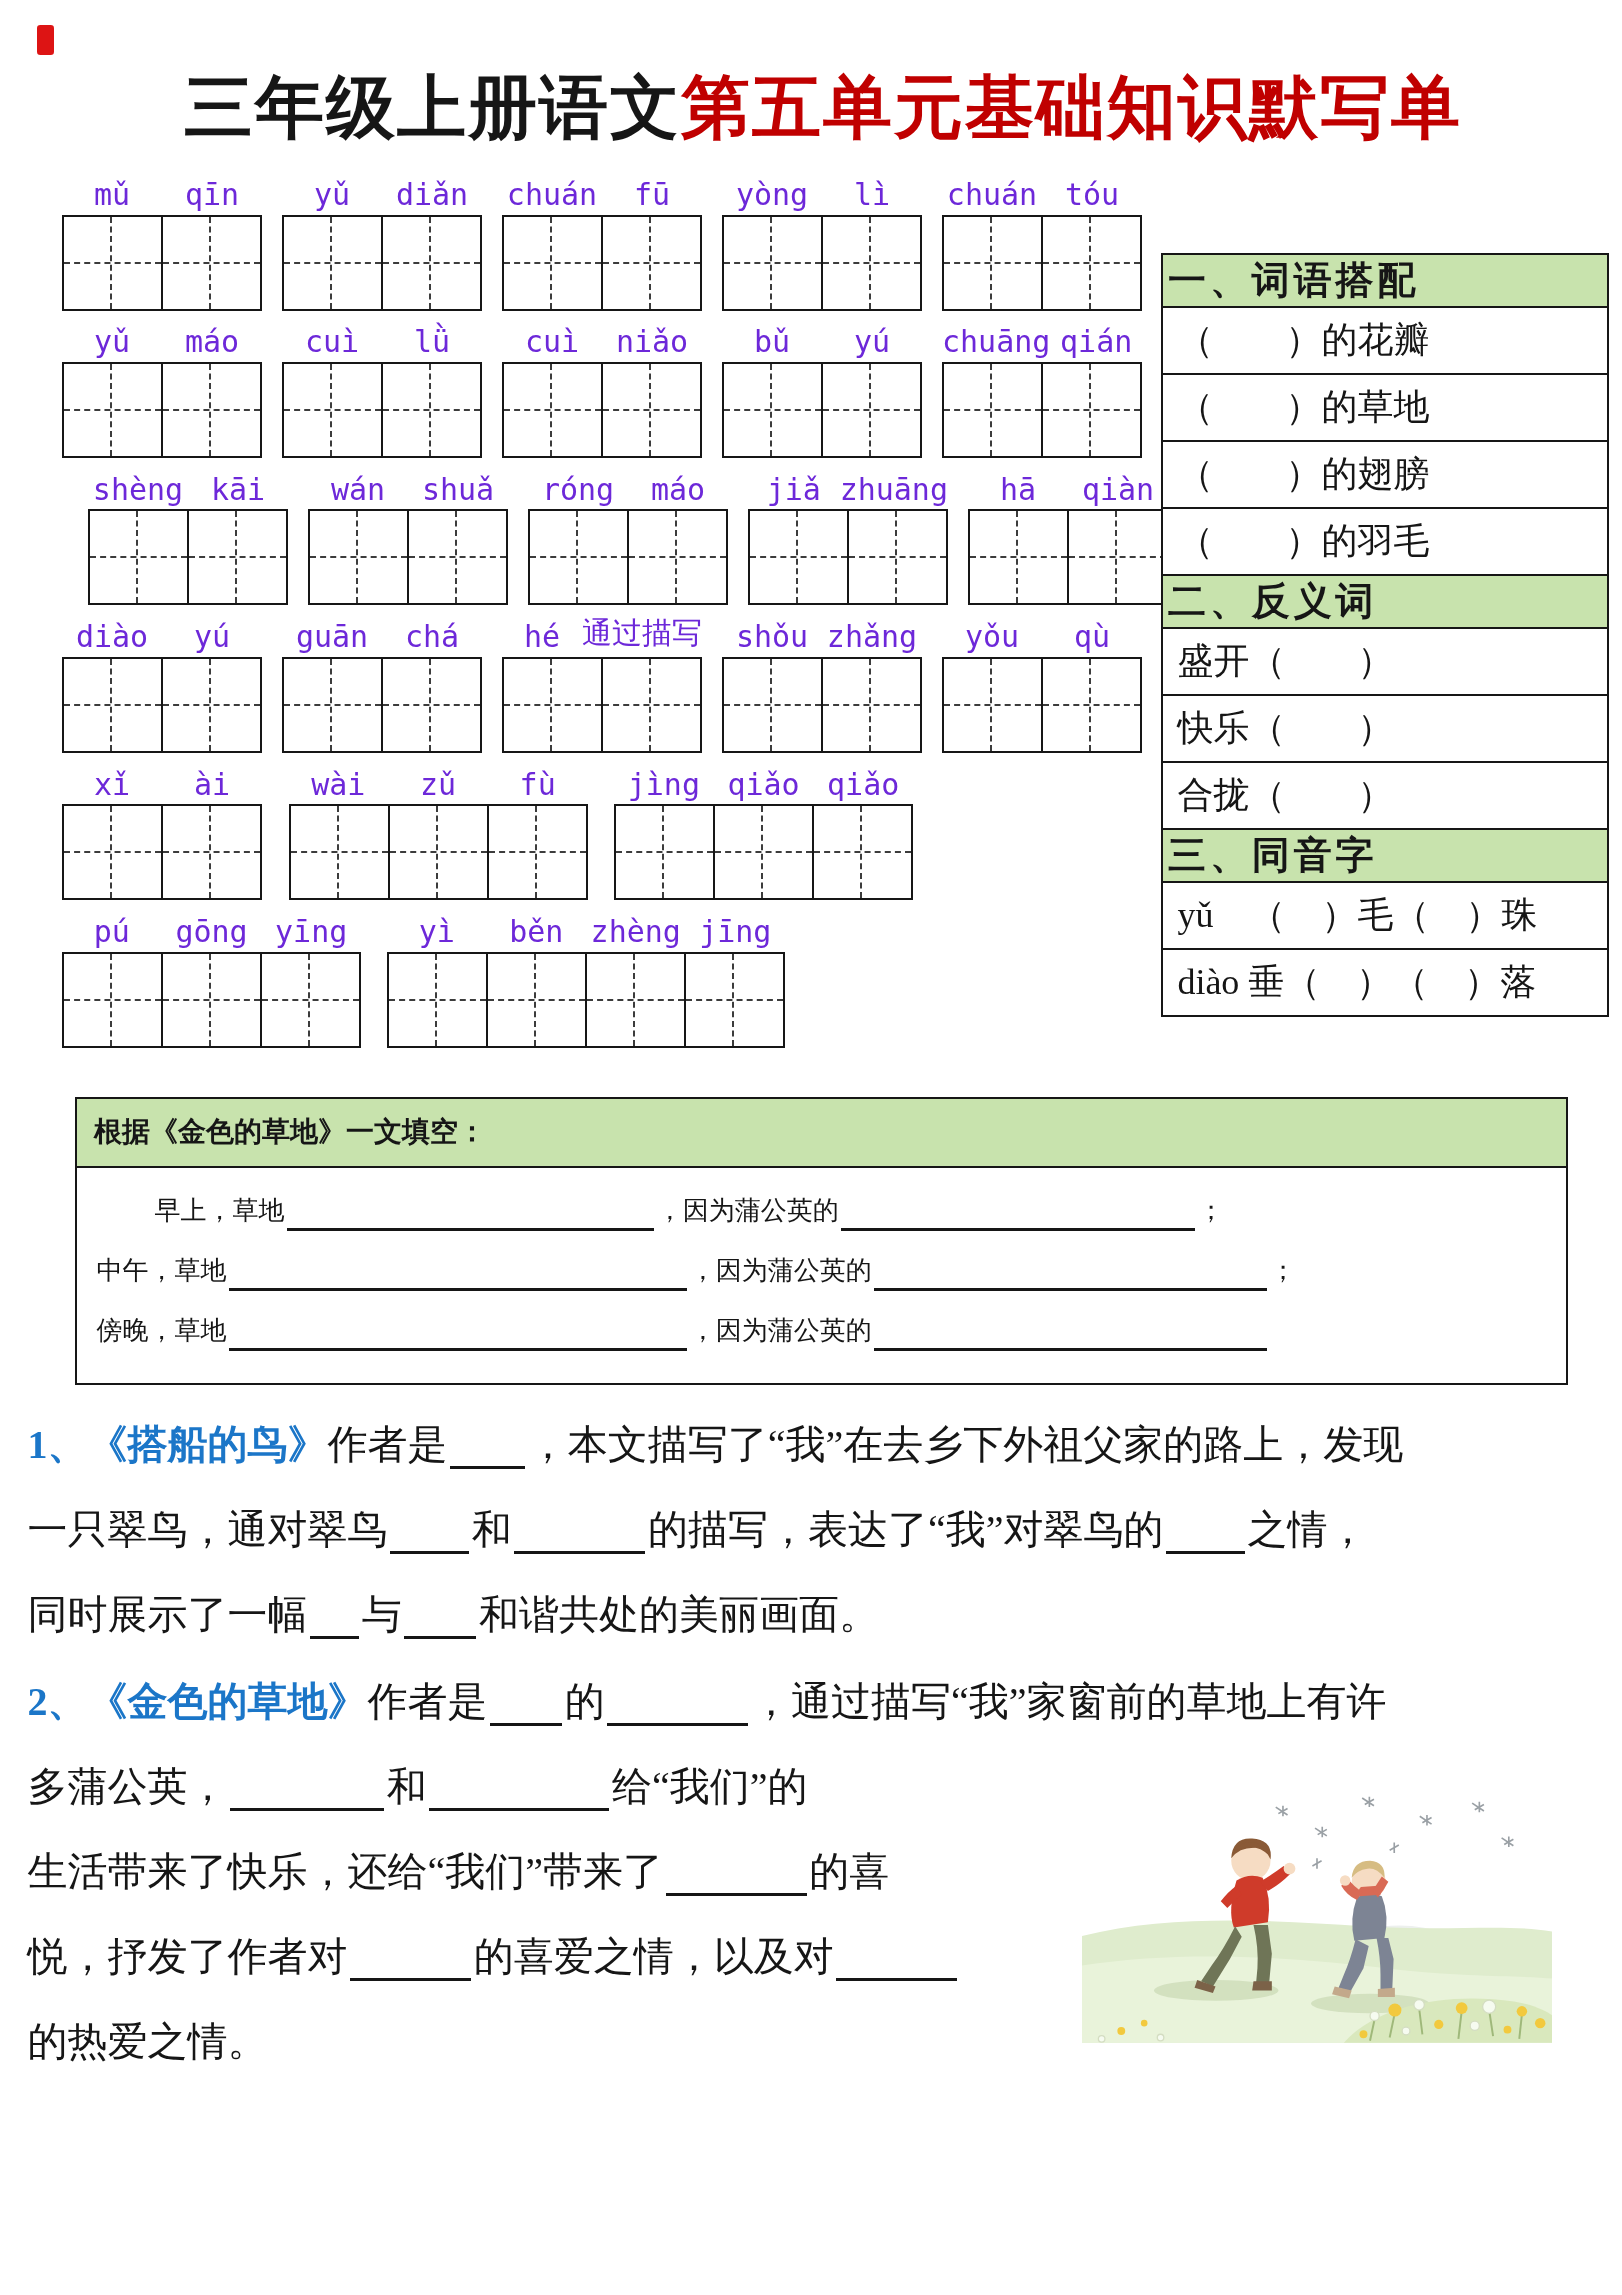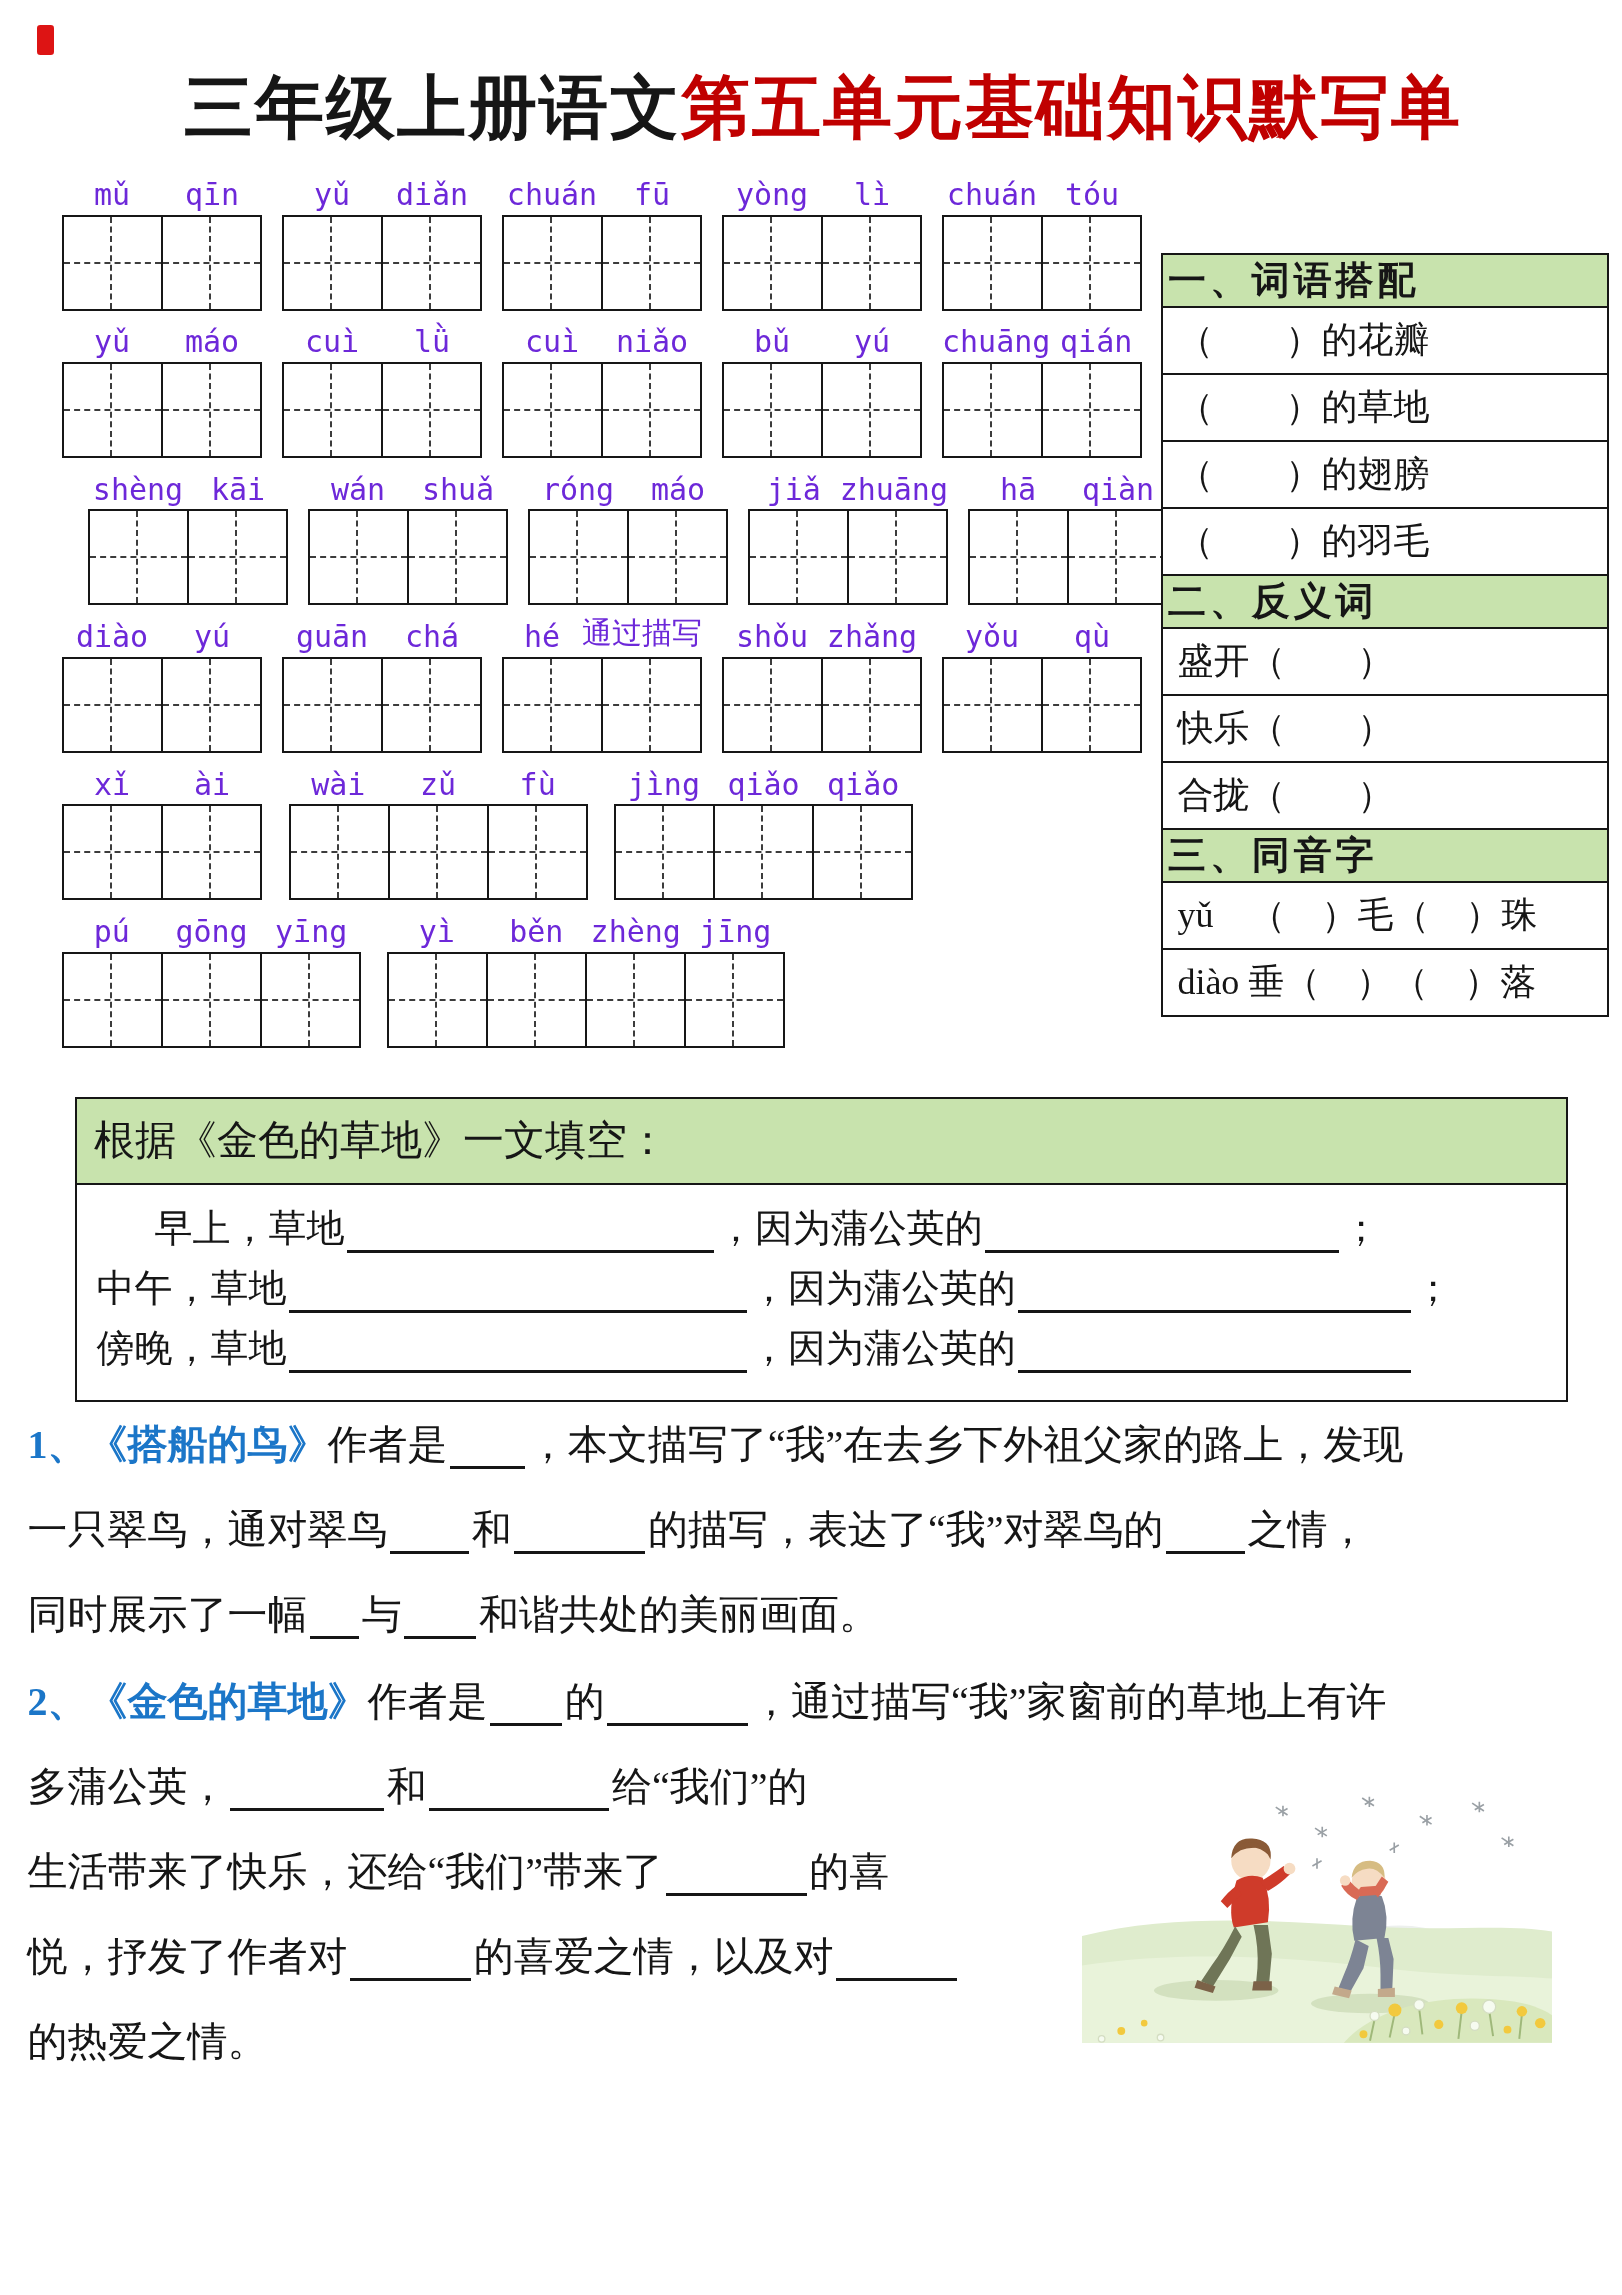--- a/index.html
+++ b/index.html
@@ -37,23 +37,23 @@
            background:#fff;box-sizing:border-box;}
   .sb-header{background:var(--green);font-weight:bold;font-size:38px;height:51px;
              display:flex;align-items:center;padding-left:5px;border-bottom:2px solid var(--ink);
              letter-spacing:3.9px;}
   .sb-row{font-size:36px;height:65px;display:flex;align-items:center;padding-left:14.4px;
           border-bottom:2px solid var(--ink);white-space:nowrap;}
   .sidebar > :last-child{border-bottom:none;}
   
   .fill-box{position:absolute;left:75px;top:1097px;width:1493px;border:2.6px solid var(--ink);
             box-sizing:border-box;background:#fff;}
-  .fb-header{background:var(--green);font-size:41px;font-weight:normal;padding:14.4px 0 14.4px 17px;
+  .fb-header{background:var(--green);font-size:28px;font-weight:bold;padding:14.4px 0 14.4px 17px;
              border-bottom:2.6px solid var(--ink);}
-  .fb-body{padding:13px 19.6px 22px 19.6px;font-size:38px;}
+  .fb-body{padding:13px 19.6px 22px 19.6px;font-size:26px;}
   .fb-line{line-height:60px;white-space:nowrap;}
   .fb-line.indent{padding-left:58px;}
   .blank{display:inline-block;border-bottom:3.9px solid var(--ink);height:1em;
          vertical-align:-11.8px;margin:0 2.6px;}
   
   .question{position:absolute;left:27.5px;width:1578px;font-size:40px;}
   #q1{top:1402px;}
   #q2{top:1659px;}
   .q-line{line-height:85px;white-space:nowrap;}
   .q-line .blank{border-bottom-width:3.3px;vertical-align:-10.5px;}

